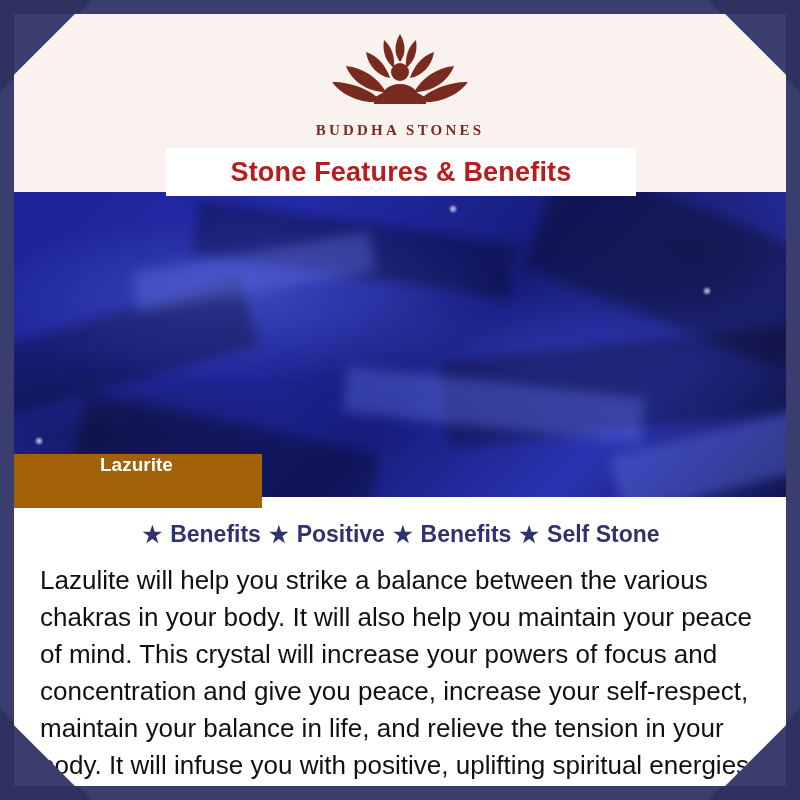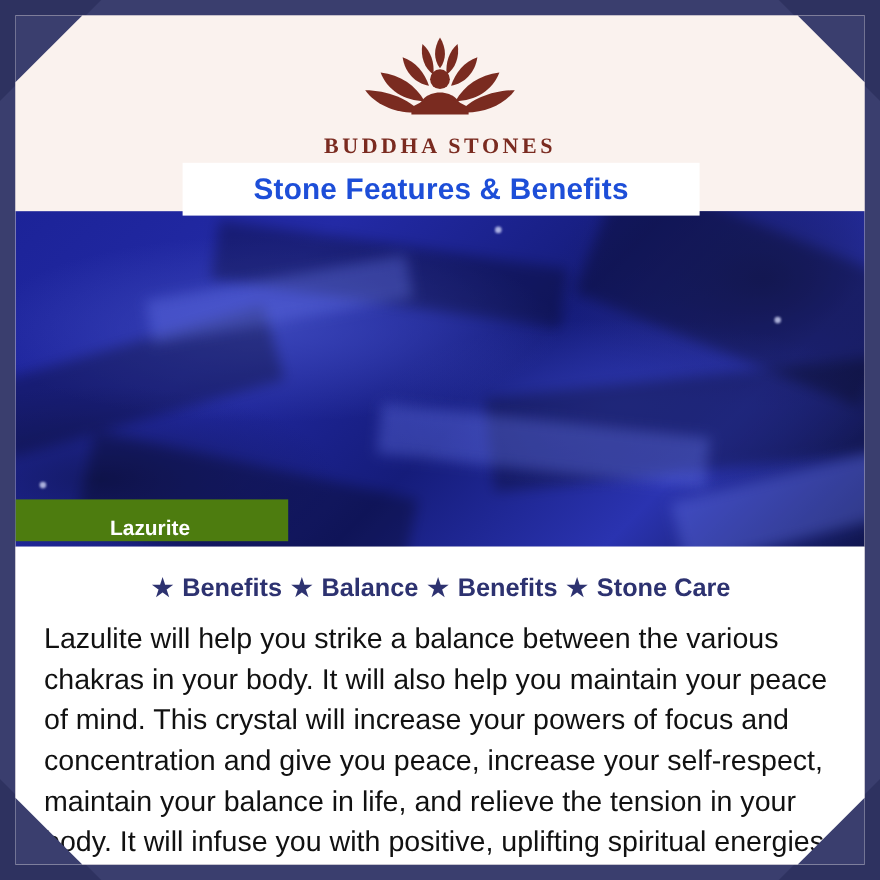--- a/index.html
+++ b/index.html
@@ -69,21 +69,21 @@
     text-align: center;
   }
   .logo-mark {
     margin: 14px auto 0;
     width: 180px;
     height: 92px;
     position: relative;
   }
   .brand {
     font-family: "Liberation Serif", serif;
-    font-size: 20px;
+    font-size: 15px;
     letter-spacing: 3.2px;
     color: #7a2b20;
     font-weight: bold;
     margin-top: 2px;
   }
 
   
   .title-bar {
     position: absolute;
     top: 134px;
@@ -92,21 +92,21 @@
     height: 48px;
     background: #ffffff;
     display: flex;
     align-items: center;
     justify-content: center;
     z-index: 5;
   }
   .title-bar .title {
     font-size: 27px;
     font-weight: bold;
-    color: #1d4ed8;
+    color: #b91c1c;
     letter-spacing: .2px;
     white-space: nowrap;
   }
 
   
   .hero {
     position: absolute;
     top: 178px;
     left: 0;
     width: 772px;
@@ -142,24 +142,24 @@
     background: rgba(220,225,255,0.75);
     filter: blur(1px);
   }
 
   
   .name-tag {
     position: absolute;
     left: 0;
     top: 440px;
     width: 248px;
-    height: 38px;
-    background: #4d7c0f;
+    height: 54px;
+    background: #a16207;
     display: flex;
-    align-items: flex-end;
+    align-items: flex-start;
     z-index: 6;
   }
   .name-tag .name {
     color: #ffffff;
     font-size: 19px;
     font-weight: bold;
     margin-left: 86px;
   }
 
   
@@ -249,25 +249,25 @@
 
     <div class="name-tag">
       <div class="name">Lazurite</div>
     </div>
 
     <div class="body-panel">
       <div class="keywords">
         <span class="star">★</span>
         <span>Benefits</span>
         <span class="star">★</span>
-        <span>Balance</span>
+        <span>Positive</span>
         <span class="star">★</span>
         <span>Benefits</span>
         <span class="star">★</span>
-        <span>Stone Care</span>
+        <span>Self Stone</span>
       </div>
       <p class="paragraph">Lazulite will help you strike a balance between the various chakras in your body. It will also help you maintain your peace of mind. This crystal will increase your powers of focus and concentration and give you peace, increase your self-respect, maintain your balance in life, and relieve the tension in your body. It will infuse you with positive, uplifting spiritual energies.</p>
     </div>
 
     <div class="notch tl"></div>
     <div class="notch tr"></div>
     <div class="notch bl"></div>
     <div class="notch br"></div>
   </div>
 </div>

